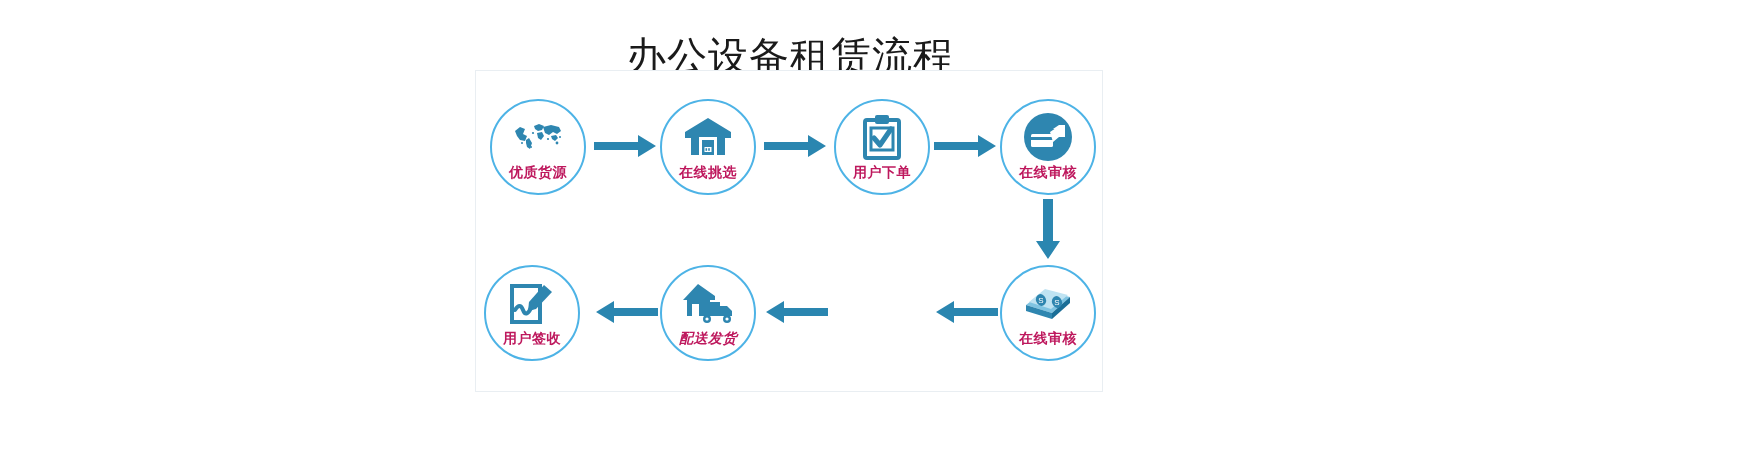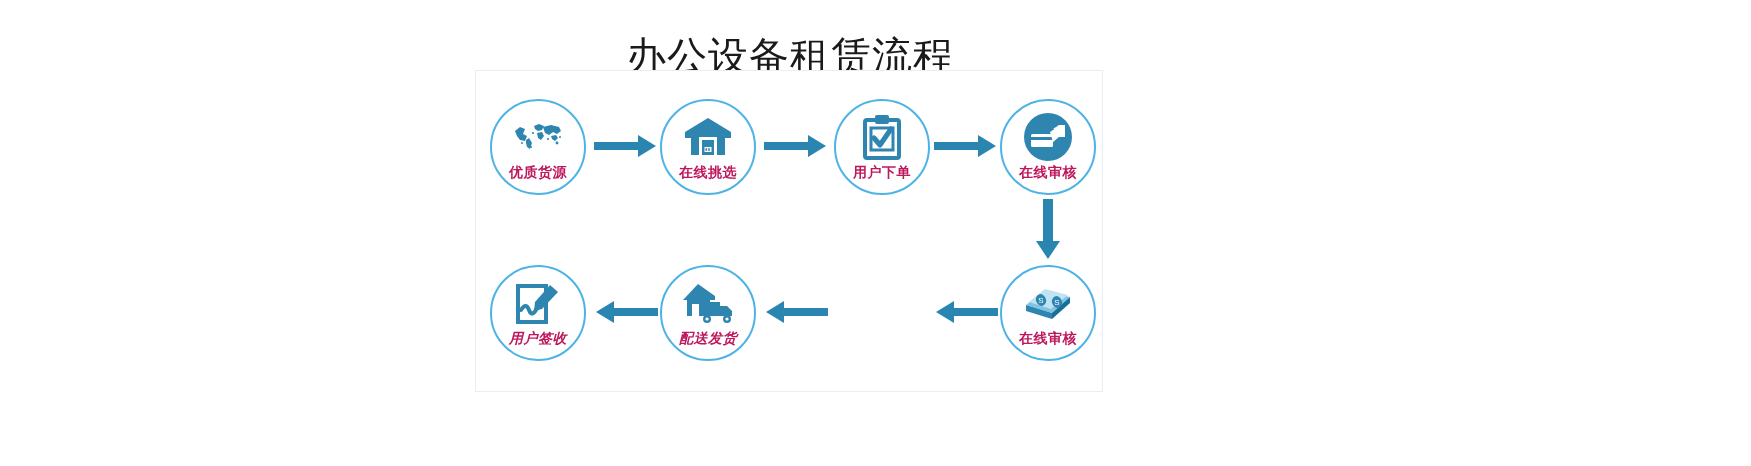--- a/index.html
+++ b/index.html
@@ -86,21 +86,21 @@
 
   
   .n1 { left: 14px;  top: 28px; }
   .n2 { left: 184px; top: 28px; }
   .n3 { left: 358px; top: 28px; text-align: center; }
   .n4 { left: 524px; top: 28px; }
   
   .n5 { left: 524px; top: 194px; }
   .n6 { left: 354px; top: 194px; }
   .n7 { left: 184px; top: 194px; font-style: italic; }
-  .n8 { left: 14px;  top: 194px; font-style: italic; }
+  .n8 { left: 8px;  top: 194px; }
 
   
   .arrow-h {
     position: absolute;
     width: 64px;
     height: 26px;
   }
   .arrow-v {
     position: absolute;
     width: 26px;

